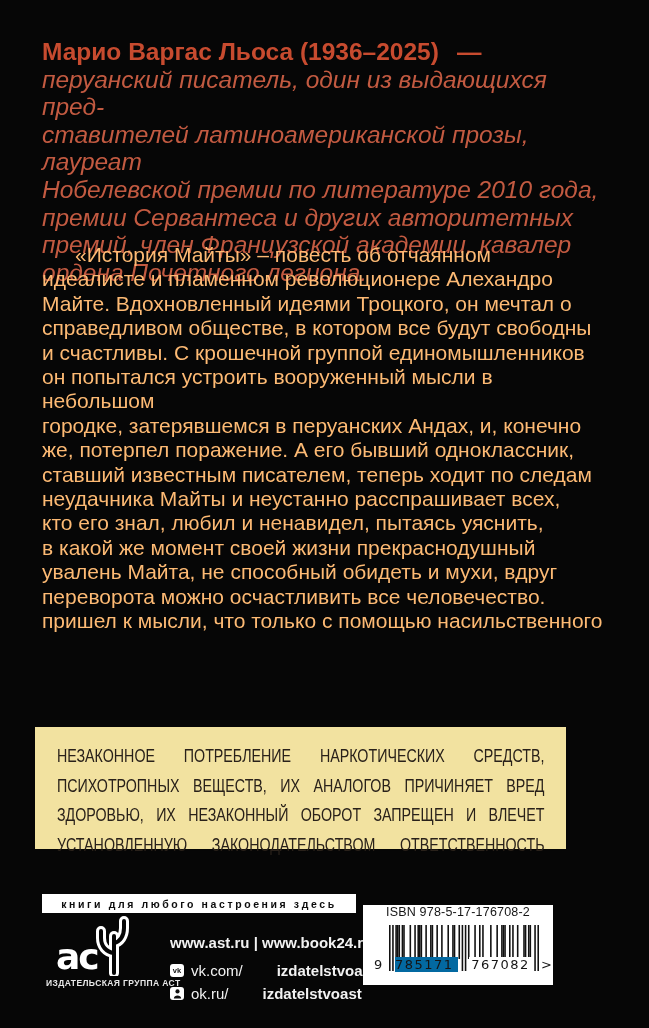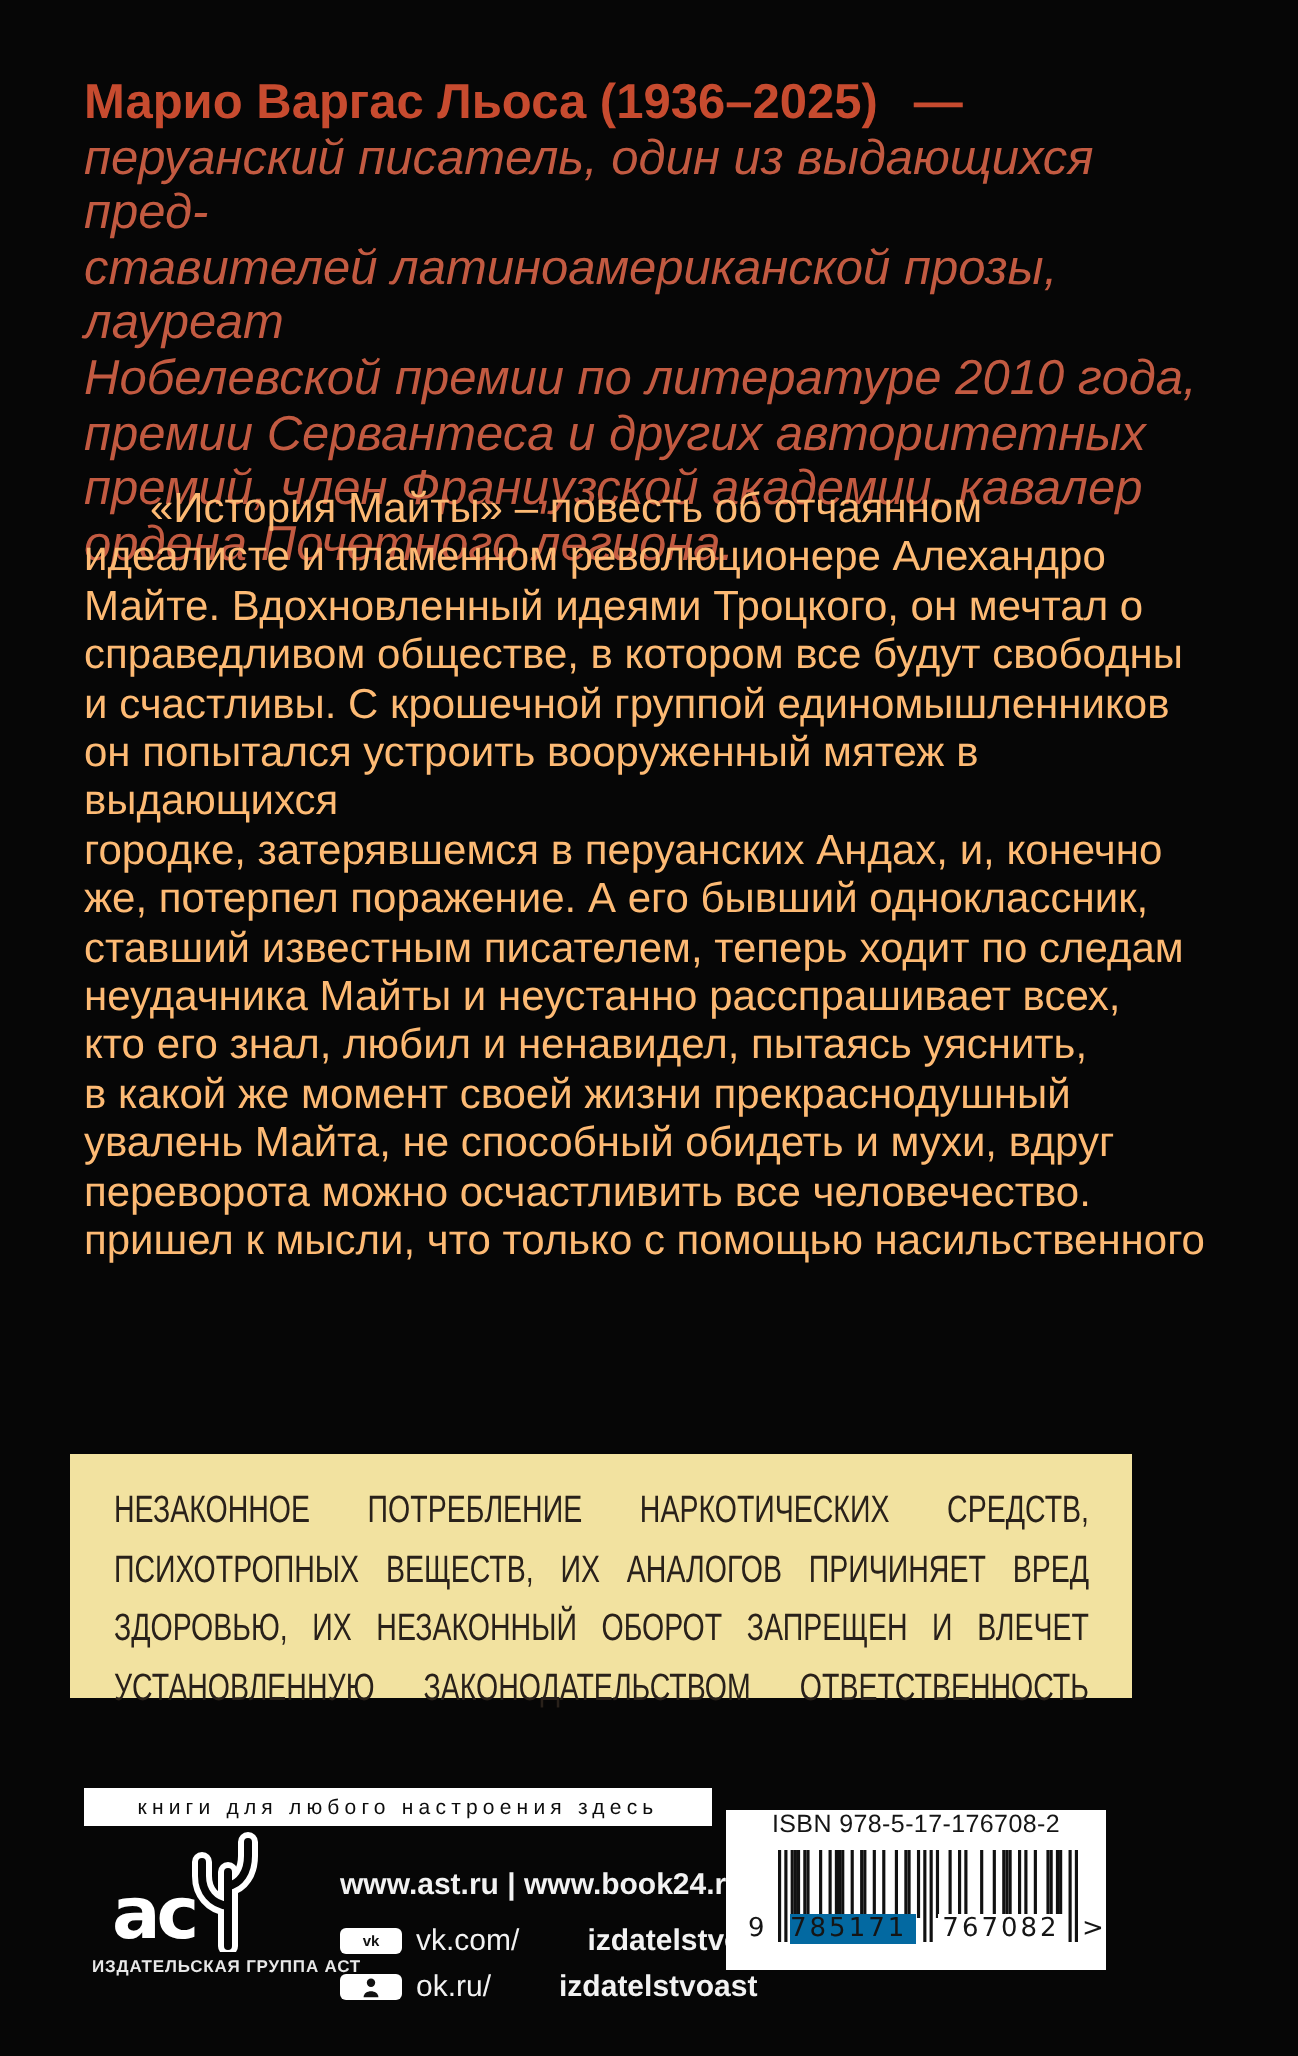--- a/index.html
+++ b/index.html
@@ -28,33 +28,33 @@
   .warning-inner div {
     font-size:19px; line-height:29.5px; color:#29211a;
     text-align:justify; text-align-last:justify; white-space:normal;
   }
   
   .slogan {
     position:absolute; left:42px; top:894px; width:314px; height:19px;
     background:#ffffff; display:flex; align-items:center; justify-content:center;
   }
   .slogan span {
-    font-size:10.5px; font-weight:normal; letter-spacing:2.6px; color:#0d0d0d; white-space:nowrap;
+    font-size:10.5px; font-weight:bold; letter-spacing:2.6px; color:#0d0d0d; white-space:nowrap;
   }
   .ast-logo { position:absolute; left:56px; top:912px; }
   .publisher-caption {
     position:absolute; left:46px; top:978px; width:130px; text-align:center;
     font-size:8.5px; font-weight:bold; letter-spacing:0.4px; color:#e8e8e8; white-space:nowrap;
   }
   .links { position:absolute; left:170px; top:934px; color:#f2f2f2; }
   .websites { font-size:15px; font-weight:bold; white-space:nowrap; }
   .link-row { display:flex; align-items:center; gap:7px; margin-top:8px; height:15px; }
   .link-row.first { margin-top:12px; }
   .sq-icon {
-    width:31px; height:13px; background:#ffffff; border-radius:3px;
+    width:14px; height:13px; background:#ffffff; border-radius:3px;
     display:flex; align-items:center; justify-content:center; flex:0 0 auto;
   }
   .sq-icon span { font-size:7.5px; font-weight:bold; color:#111; line-height:1; }
   .link-text { font-size:15px; white-space:nowrap; }
   .link-text b { font-weight:bold;padding-left:34px; }
   
   .isbn-box {
     position:absolute; left:363px; top:905px; width:190px; height:80px;
     background:#ffffff;
   }
@@ -90,21 +90,21 @@
         <div>ордена Почетного легиона.</div>
       </div>
   </div>
 
   <div class="annotation">
       <div>«История Майты» – повесть об отчаянном</div>
       <div>идеалисте и пламенном революционере Алехандро</div>
       <div>Майте. Вдохновленный идеями Троцкого, он мечтал о</div>
       <div>справедливом обществе, в котором все будут свободны</div>
       <div>и счастливы. С крошечной группой единомышленников</div>
-      <div>он попытался устроить вооруженный мятеж в выдающихся</div>
+      <div>он попытался устроить вооруженный мысли в небольшом</div>
       <div>городке, затерявшемся в перуанских Андах, и, конечно</div>
       <div>же, потерпел поражение. А его бывший одноклассник,</div>
       <div>ставший известным писателем, теперь ходит по следам</div>
       <div>неудачника Майты и неустанно расспрашивает всех,</div>
       <div>кто его знал, любил и ненавидел, пытаясь уяснить,</div>
       <div>в какой же момент своей жизни прекраснодушный</div>
       <div>увалень Майта, не способный обидеть и мухи, вдруг</div>
       <div>переворота можно осчастливить все человечество.</div>
       <div>пришел к мысли, что только с помощью насильственного</div>
     </div>

